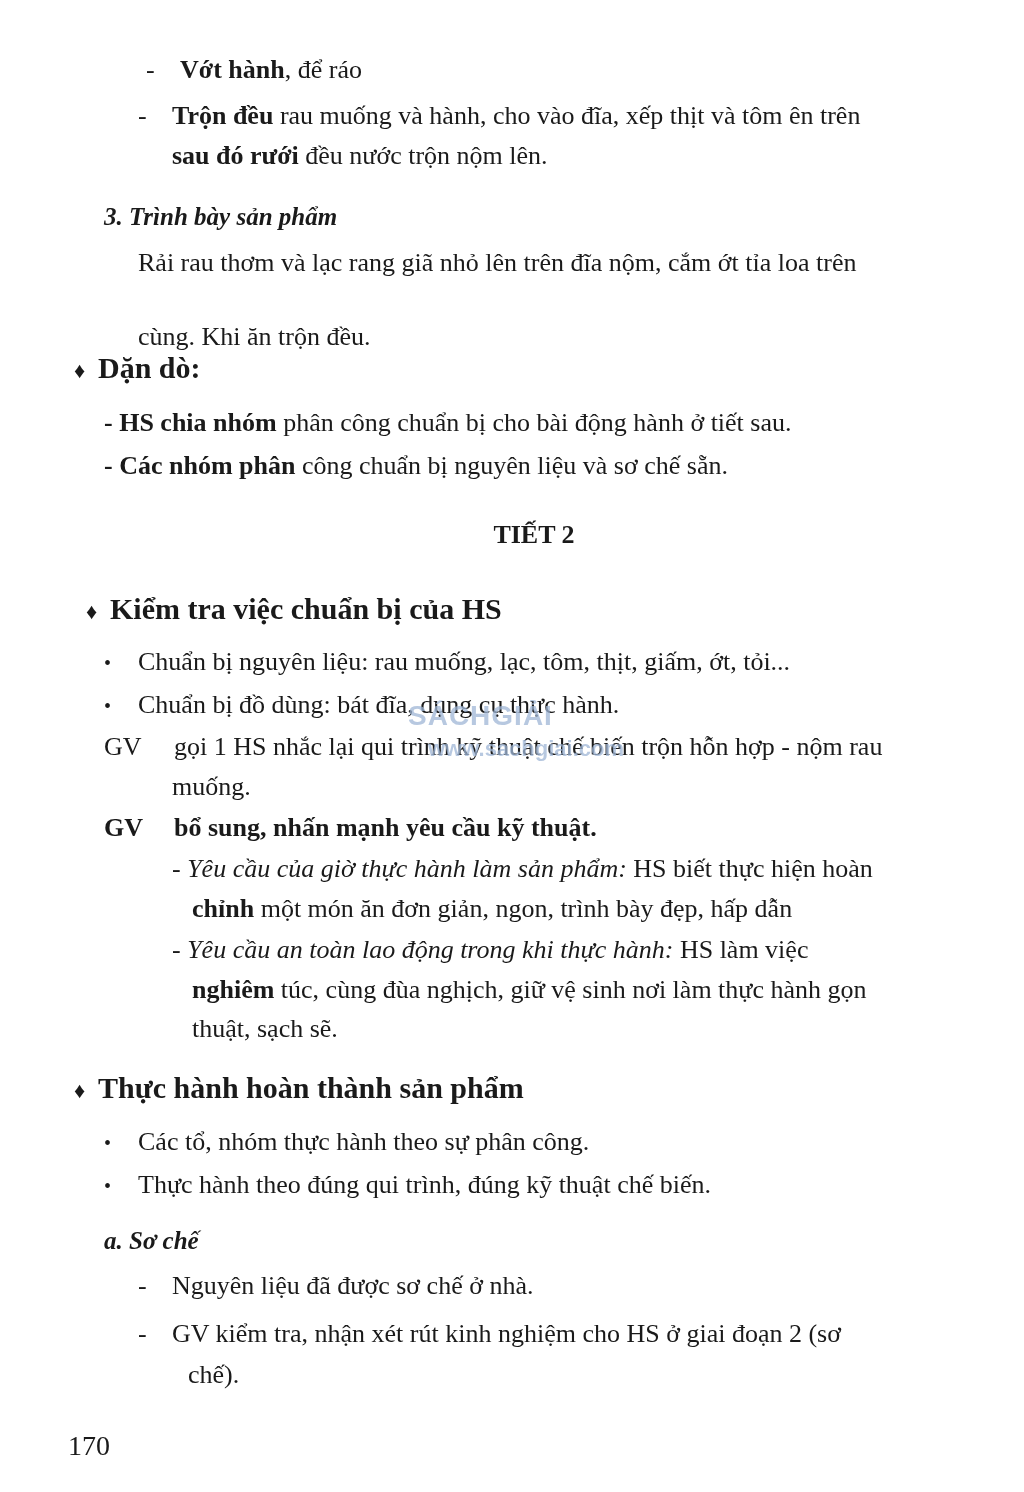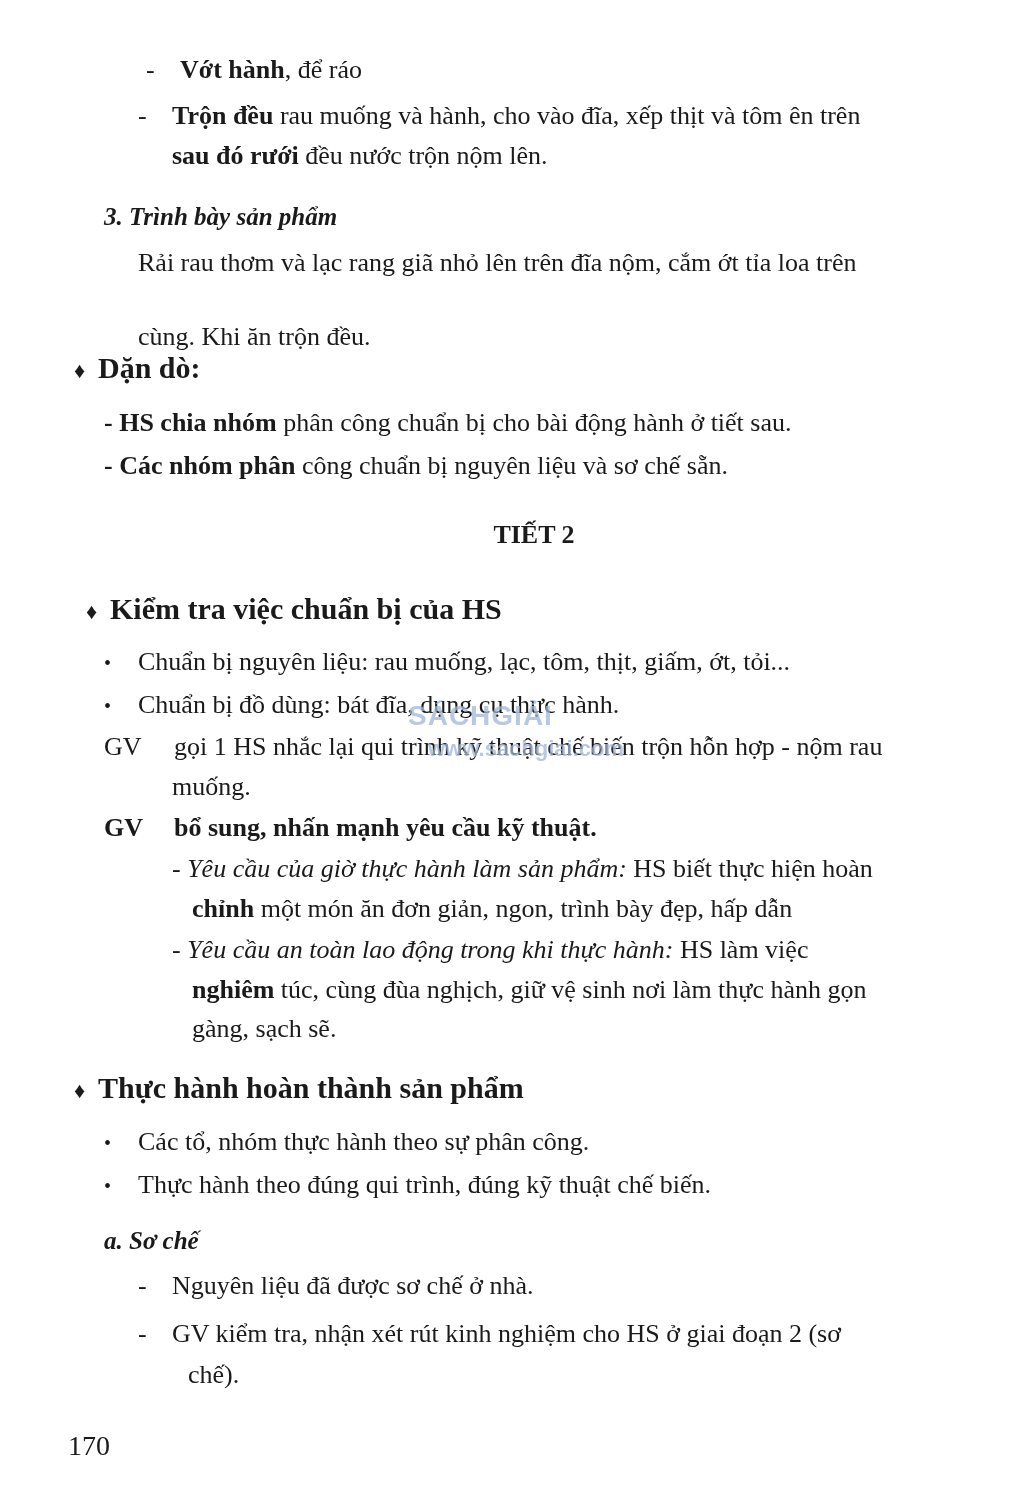--- a/index.html
+++ b/index.html
@@ -80,21 +80,21 @@
 </div>
 <div class="line" style="left:192px; top:894px;">
   <span class="b">chỉnh</span><span> một món ăn đơn giản, ngon, trình bày đẹp, hấp dẫn</span>
 </div>
 <div class="line" style="left:172px; top:935px;">
   <span class="i">- Yêu cầu an toàn lao động trong khi thực hành:</span><span> HS làm việc</span>
 </div>
 <div class="line" style="left:192px; top:975px;">
   <span class="b">nghiêm</span><span> túc, cùng đùa nghịch, giữ vệ sinh nơi làm thực hành gọn</span>
 </div>
-<div class="line" style="left:192px; top:1014px;">gàng, sạch sẽ.</div>
+<div class="line" style="left:192px; top:1014px;">thuật, sạch sẽ.</div>
 
 <div class="line head" style="left:74px; top:1071px;">
   <span class="diamond">♦</span><span>Thực hành hoàn thành sản phẩm</span>
 </div>
 <div class="line" style="left:104px; top:1127px;">
   <span class="dot">•</span><span>Các tổ, nhóm thực hành theo sự phân công.</span>
 </div>
 <div class="line" style="left:104px; top:1170px;">
   <span class="dot">•</span><span>Thực hành theo đúng qui trình, đúng kỹ thuật chế biến.</span>
 </div>

